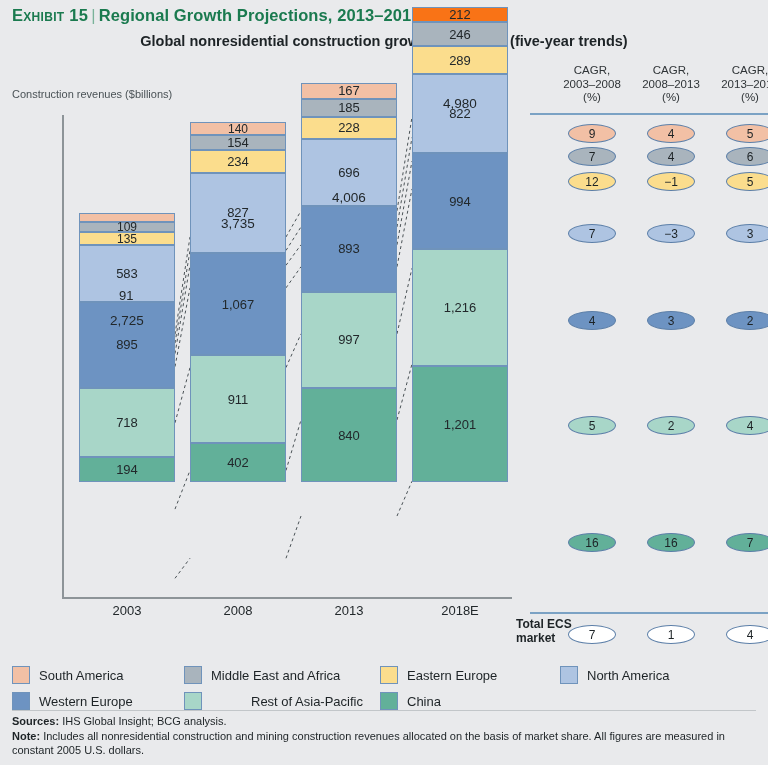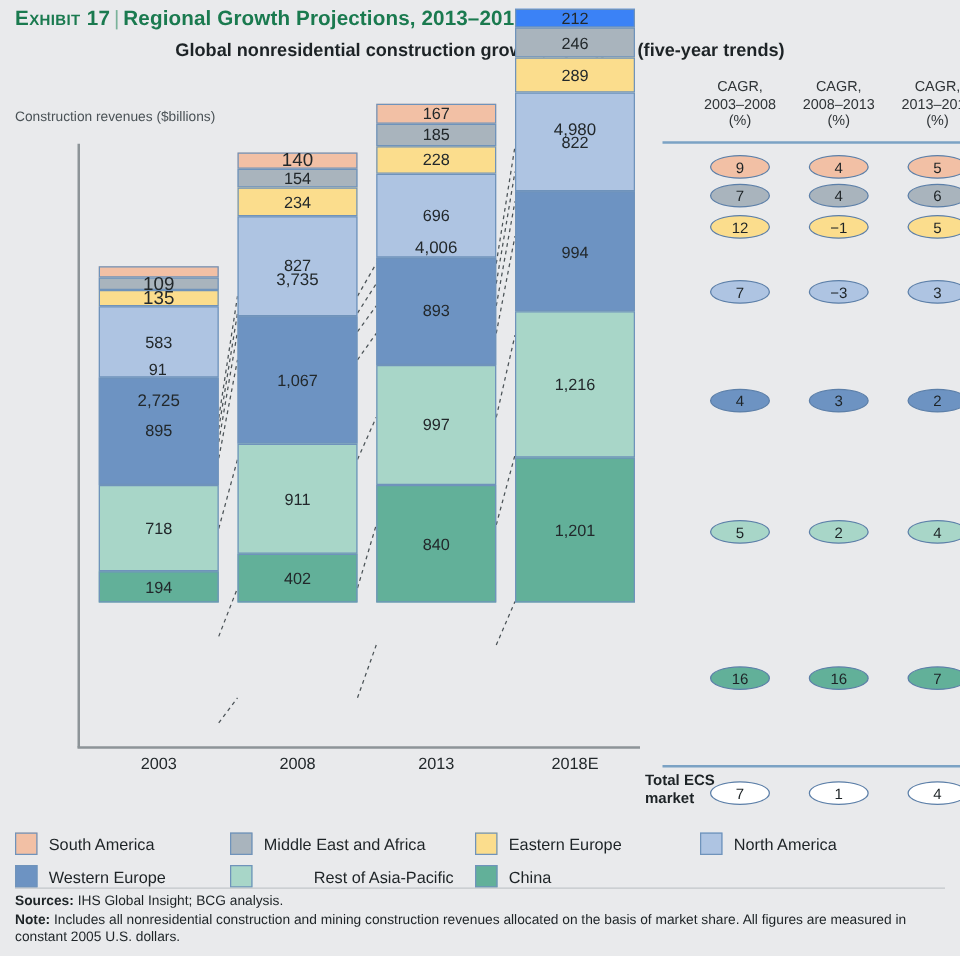--- a/index.html
+++ b/index.html
@@ -41,21 +41,21 @@
     position:absolute;left:62px;top:597px;width:450px;height:1.6px;
     background:#8d9498;
   }
   .bar-col{position:absolute;bottom:168px;width:96px;}
   .seg{
     position:relative;box-sizing:border-box;
     border:1px solid #6f93bb;
     display:flex;align-items:center;justify-content:center;
     font-size:13px;color:#22282b;
   }
-  .seg.tiny{font-size:15px;}
+  .seg.tiny{font-size:12px;}
   .bar-total{
     position:absolute;left:0;width:96px;text-align:center;
     font-size:13.5px;color:#22282b;
   }
   .xlabel{
     position:absolute;width:96px;text-align:center;top:603px;
     font-size:13px;color:#22282b;
   }
   
   #callout-91{
@@ -99,21 +99,21 @@
   #footnotes b{font-weight:bold;}
   #divider{
     position:absolute;left:12px;top:710px;width:744px;height:1px;background:#c2c6c9;
   }
   svg#connectors{position:absolute;left:0;top:0;width:520px;height:650px;pointer-events:none;}
 </style>
 </head>
 <body>
 
 <div id="exhibit-header">
-  <span class="exh">Exhibit 17</span><span class="bar">|</span><span>Regional Growth Projections, 2013–2018</span>
+  <span class="exh">Exhibit 15</span><span class="bar">|</span><span>Regional Growth Projections, 2013–2018</span>
 </div>
 <div id="chart-subtitle">Global nonresidential construction growth, by region (five-year trends)</div>
 
 <div id="plot-area">
   <div id="yaxis-title">Construction revenues ($billions)</div>
   <div id="yaxis-line"></div>
   <div id="xaxis-line"></div>
   <svg id="connectors">
       <line x1="175" y1="578.2984" x2="190" y2="558.2472" stroke="#4a5256" stroke-width="1" stroke-dasharray="3,3"></line>
       <line x1="175" y1="509.08320000000003" x2="190" y2="470.4268" stroke="#4a5256" stroke-width="1" stroke-dasharray="3,3"></line>
@@ -202,21 +202,21 @@
           <span>893</span>
         </div>
         <div class="seg" style="height: 96.1108px; background: rgb(168, 214, 200);">
           <span>997</span>
         </div>
         <div class="seg" style="height: 94px; background: rgb(98, 176, 153);">
           <span>840</span>
         </div>
       </div>
       <div class="bar-col" style="left: 412px; bottom: 168px;">
-        <div class="seg" style="height: 15px; background: #3b82f6;">
+        <div class="seg" style="height: 15px; background: #f97316;">
           <span>212</span>
         </div>
         <div class="seg" style="height: 23.7144px; background: rgb(169, 180, 189);">
           <span>246</span>
         </div>
         <div class="seg" style="height: 27.8596px; background: rgb(251, 221, 141);">
           <span>289</span>
         </div>
         <div class="seg" style="height: 79.2408px; background: rgb(174, 196, 226);">
           <span>822</span>

